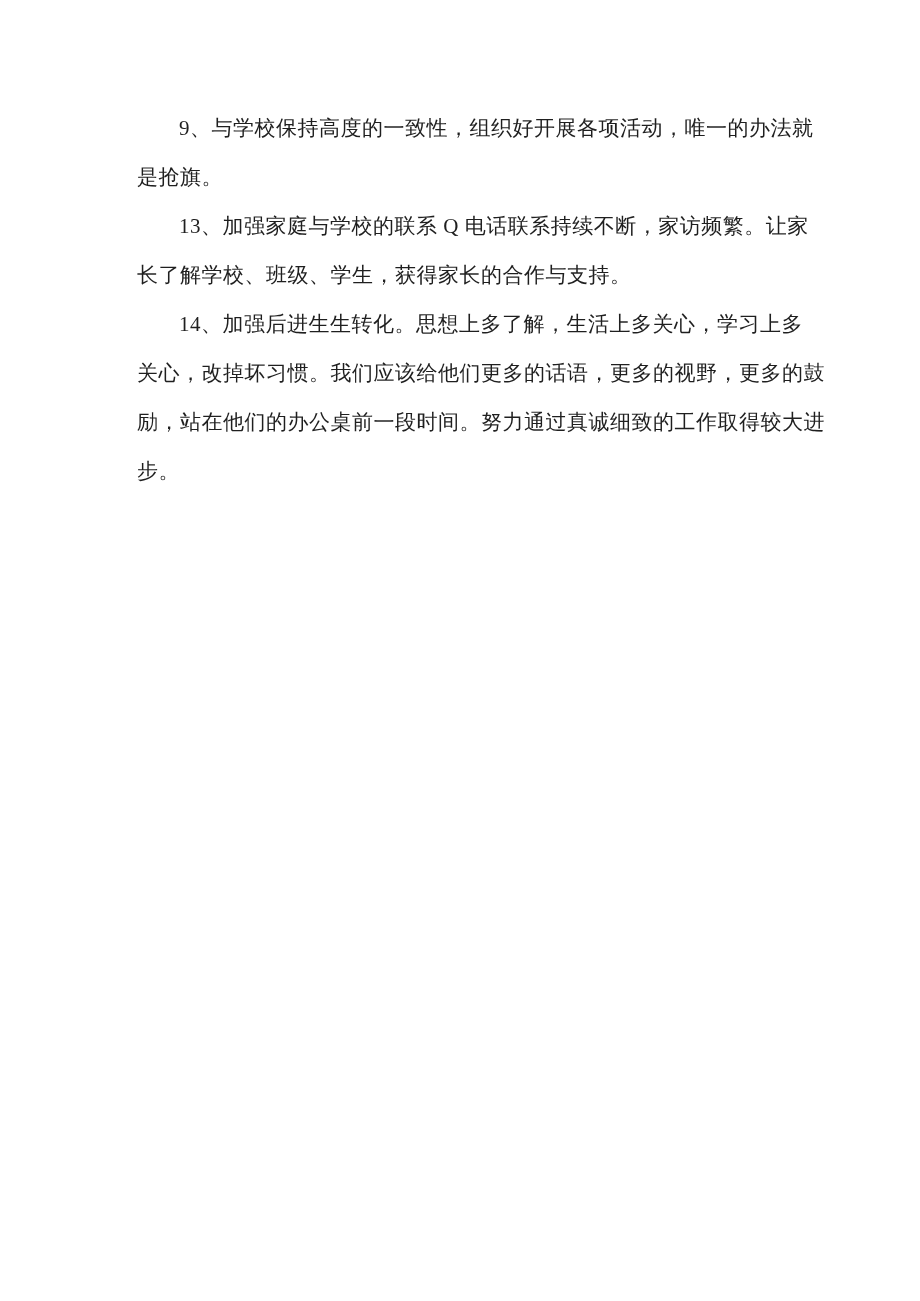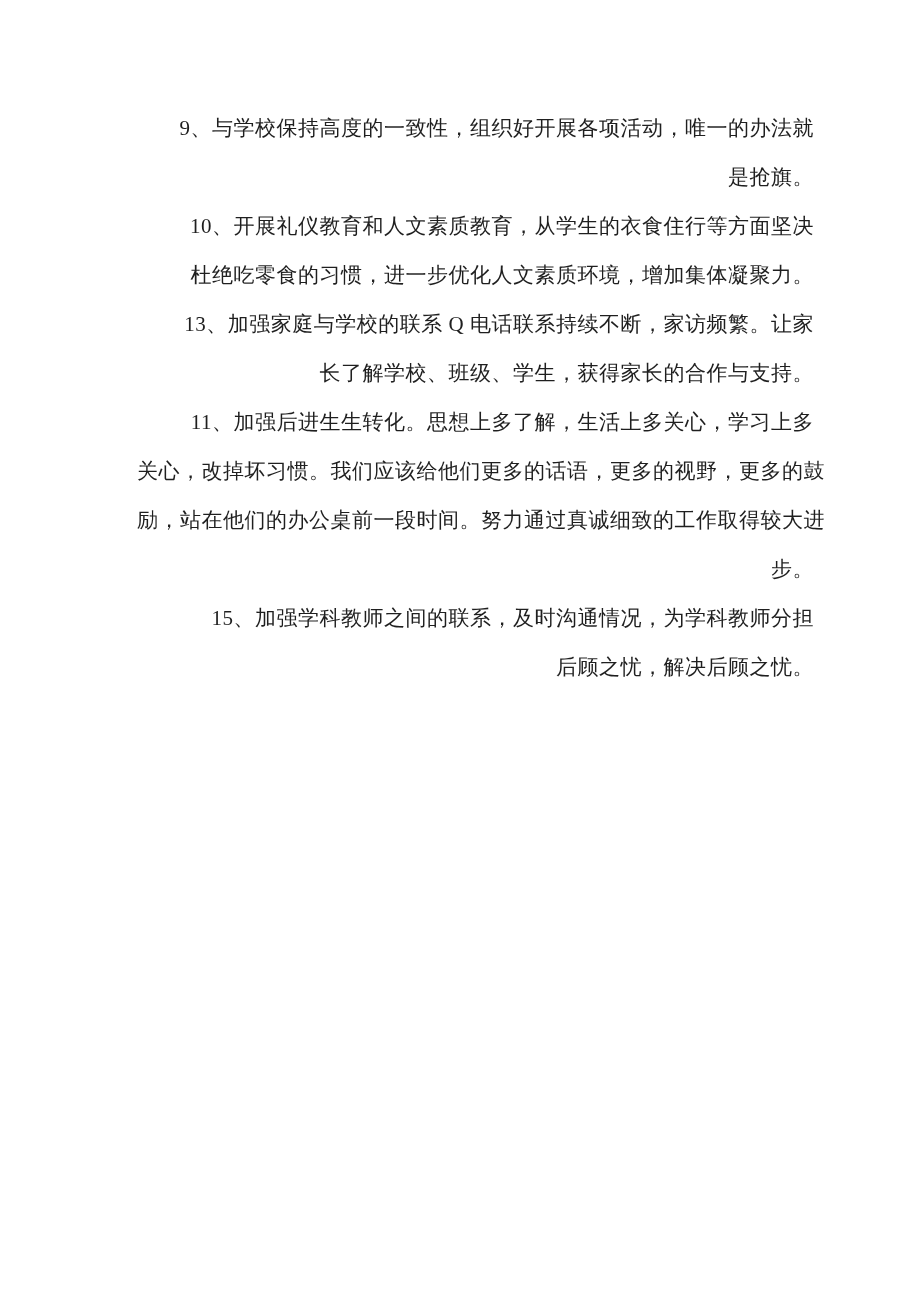--- a/index.html
+++ b/index.html
@@ -23,34 +23,29 @@
   .para {
     margin: 0;
     padding: 0;
     font-size: 21px;
     line-height: 49px;
     letter-spacing: 0.5px;
     color: #1f1f1f;
     white-space: pre;      
     text-indent: 42px;     
     font-weight: 400;
-    text-align: right;
   }
 </style>
 </head>
 <body>
 
 <div class="page">
   <div>
     <p class="para">9、与学校保持高度的一致性，组织好开展各项活动，唯一的办法就
 是抢旗。</p>
-    <p class="para">10、开展礼仪教育和人文素质教育，从学生的衣食住行等方面坚决
-杜绝吃零食的习惯，进一步优化人文素质环境，增加集体凝聚力。</p>
     <p class="para">13、加强家庭与学校的联系 Q 电话联系持续不断，家访频繁。让家
 长了解学校、班级、学生，获得家长的合作与支持。</p>
-    <p class="para">11、加强后进生生转化。思想上多了解，生活上多关心，学习上多
+    <p class="para">14、加强后进生生转化。思想上多了解，生活上多关心，学习上多
 关心，改掉坏习惯。我们应该给他们更多的话语，更多的视野，更多的鼓
 励，站在他们的办公桌前一段时间。努力通过真诚细致的工作取得较大进
 步。</p>
-    <p class="para">15、加强学科教师之间的联系，及时沟通情况，为学科教师分担
-后顾之忧，解决后顾之忧。</p>
   </div>
 </div>
 
 </body></html>

